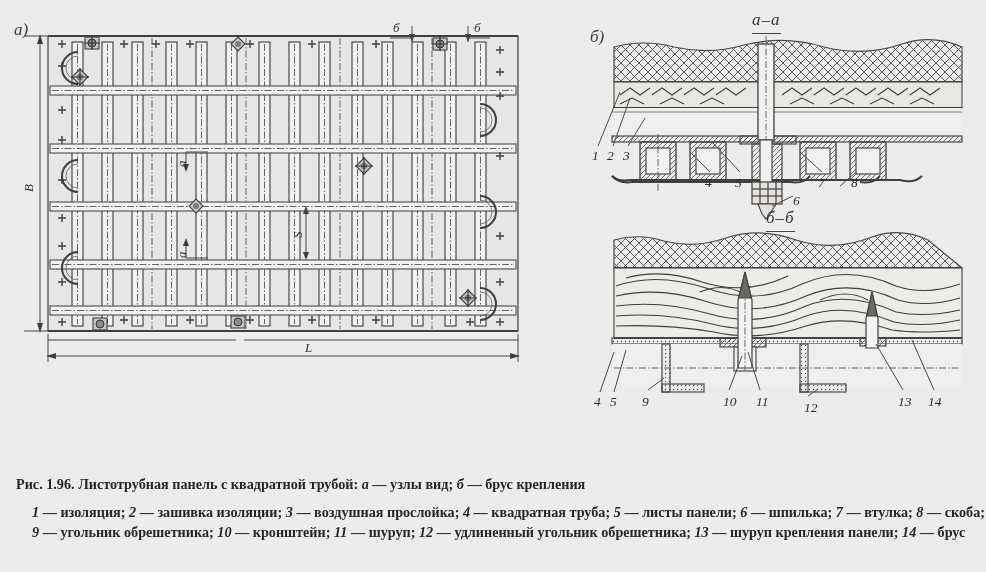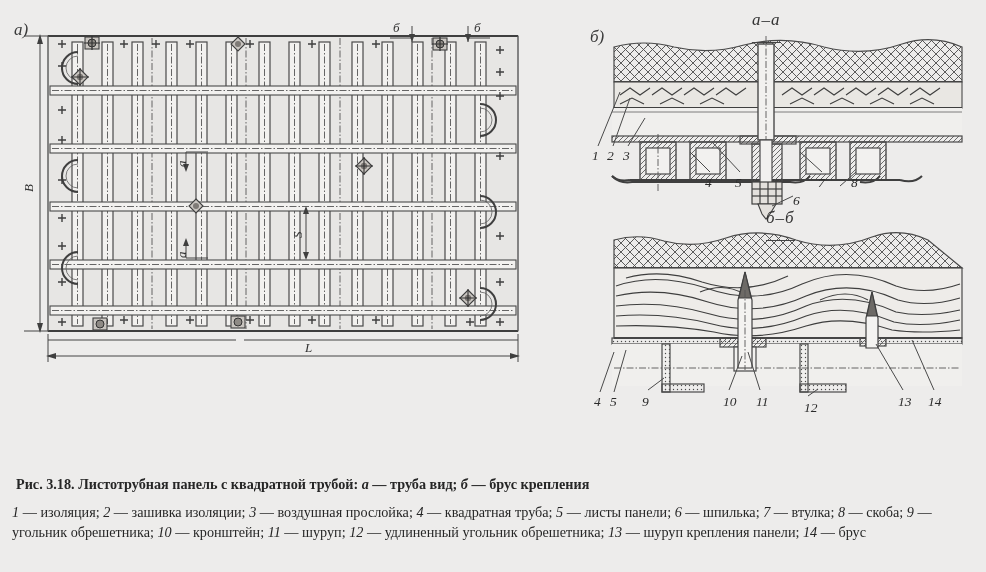--- a/index.html
+++ b/index.html
@@ -26,35 +26,35 @@
   }
   #label-a{left:14px;top:20px;}
   #label-b{left:590px;top:27px;}
 
   .section-title{
     position:absolute;
     font-style:italic;
     font-size:17px;
     color:#333;
     border-bottom:1.6px solid #444;
-    padding-bottom:12px;
+    padding-bottom:3px;
     letter-spacing:1px;
   }
   #title-aa{left:752px;top:10px;}
   #title-bb{left:766px;top:208px;}
 
   .cap-line{
     font-size:14.2px;
     line-height:20px;
     color:#262626;
     font-family:"Liberation Serif",serif;
   }
   #cap-title{position:absolute;left:16px;top:16px;width:950px;font-weight:bold;}
   #cap-title .ital{font-style:italic;font-weight:bold;}
-  #cap-legend{position:absolute;left:12px;top:44px;width:955px;}
+  #cap-legend{position:absolute;left:32px;top:44px;width:955px;font-weight:bold;}
   #cap-legend .num{font-style:italic;}
 
   svg{position:absolute;left:0;top:0;overflow:visible;}
   .thick{stroke:#3f3f3f;stroke-width:2;fill:none;}
   .thin{stroke:#606060;stroke-width:0.8;fill:none;}
   .dash{stroke:#555;stroke-width:0.9;fill:none;stroke-dasharray:7 2 1.5 2;}
   .fillpanel{fill:#e7e6e4;stroke:#4d4d4d;stroke-width:1;}
   .white{fill:#f2f1ef;}
   .dimline{stroke:#444;stroke-width:1;fill:none;}
   .dimtxt{font-style:italic;font-size:13px;fill:#333;font-family:"Liberation Serif",serif;}
@@ -499,17 +499,17 @@
         </g>
       </g>
     </svg>
 
     <div class="panel-label" id="label-b">б)</div>
     <div class="section-title" id="title-aa">а–а</div>
     <div class="section-title" id="title-bb">б–б</div>
   </div>
 
   <div class="caption-area">
-    <div class="cap-line" id="cap-title"><span>Рис. 3.18. Листотрубная панель с квадратной трубой: </span><span class="ital">а</span><span> — труба вид; </span><span class="ital">б</span><span> — брус крепления</span></div>
+    <div class="cap-line" id="cap-title"><span>Рис. 1.96. Листотрубная панель с квадратной трубой: </span><span class="ital">а</span><span> — узлы вид; </span><span class="ital">б</span><span> — брус крепления</span></div>
     <div class="cap-line" id="cap-legend"><span class="num">1</span><span> — изоляция; </span><span class="num">2</span><span> — зашивка изоляции; </span><span class="num">3</span><span> — воздушная прослойка; </span><span class="num">4</span><span> — квадратная труба; </span><span class="num">5</span><span> — листы панели; </span><span class="num">6</span><span> — шпилька; </span><span class="num">7</span><span> — втулка; </span><span class="num">8</span><span> — скоба; </span><span class="num">9</span><span> — угольник обрешетника; </span><span class="num">10</span><span> — кронштейн; </span><span class="num">11</span><span> — шуруп; </span><span class="num">12</span><span> — удлиненный угольник обрешетника; </span><span class="num">13</span><span> — шуруп крепления панели; </span><span class="num">14</span><span> — брус</span></div>
   </div>
 
 </div>
 
 </body></html>

